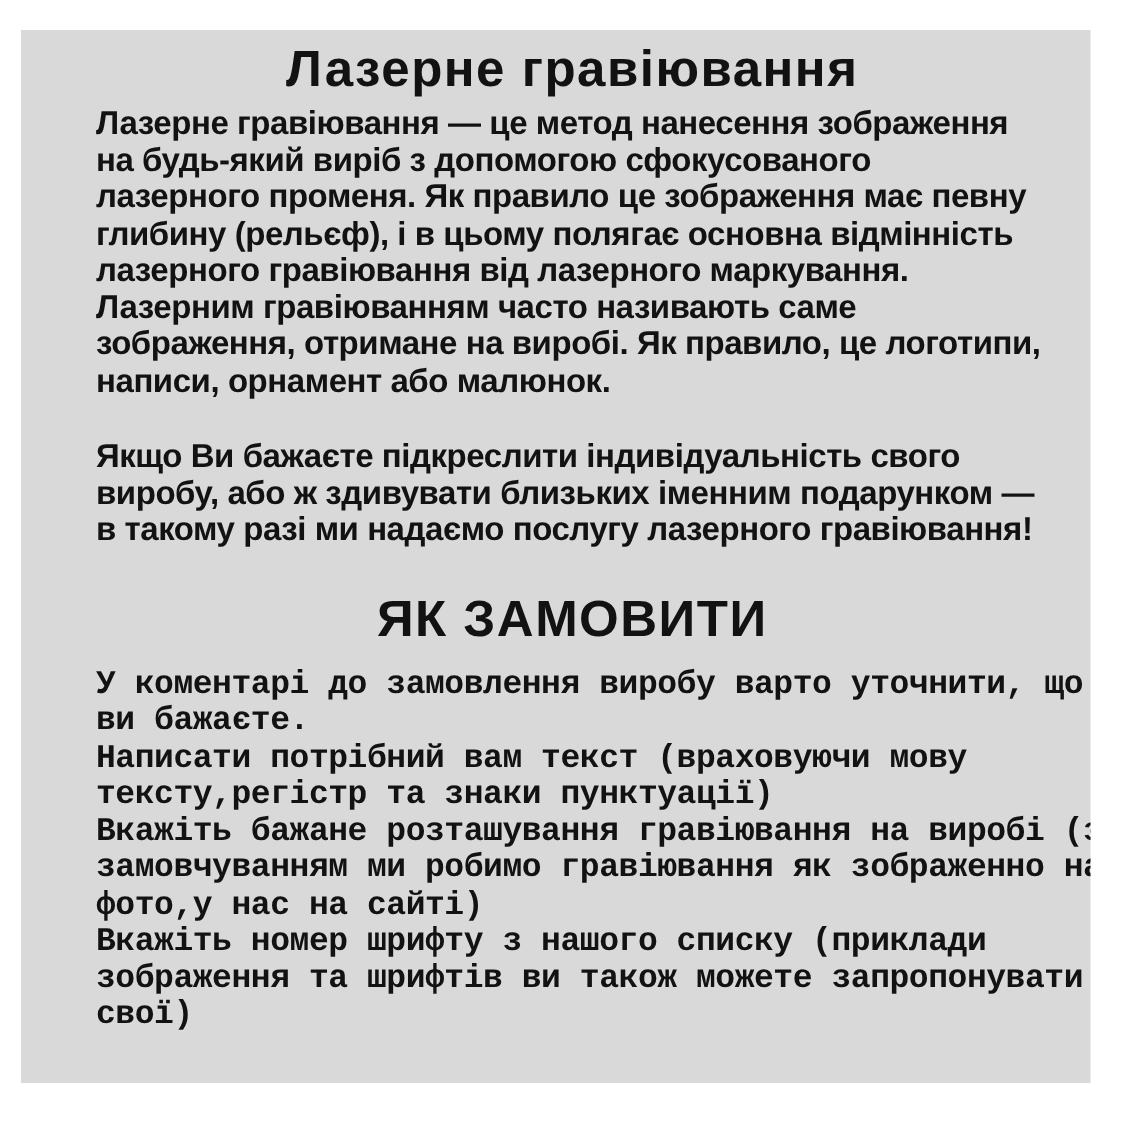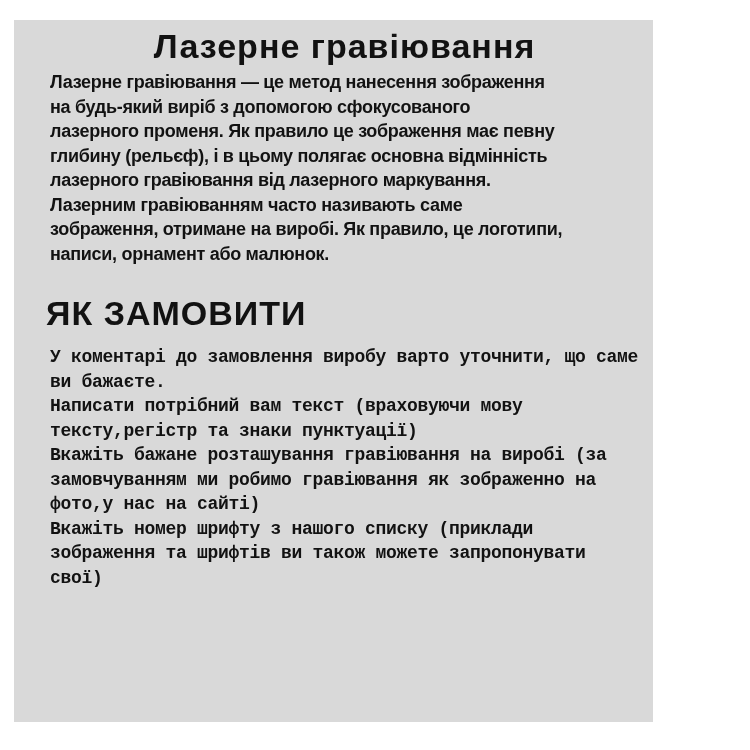--- a/index.html
+++ b/index.html
@@ -12,56 +12,57 @@
     width: 750px;
     height: 750px;
     background: #ffffff;
     overflow: hidden;
     font-family: "Liberation Sans", sans-serif;
   }
   .panel {
     position: absolute;
     left: 14px;
     top: 20px;
-    width: 639px;
+    width: 713px;
     height: 702px;
     background: #d9d9d9;
     box-sizing: border-box;
     padding: 6px 10px 0 32px;
     color: #121212;
     overflow: hidden;
   }
   .title {
     margin: 0;
     font-size: 34px;
     line-height: 40px;
     font-weight: bold;
     text-align: center;
     letter-spacing: 1px;
     white-space: nowrap;
   }
   .body-text {
-    margin: 4px;
-    font-size: 18px;
+    margin: 18px;
+    font-size: 22px;
     line-height: 24.5px;
     font-weight: bold;
     letter-spacing: -0.3px;
     white-space: pre;
   }
   .intro {
     margin-top: 4px;
   }
   .offer {
     margin-top: 26px;
   }
   .section-heading {
     margin: 26px 0 0 0;
     font-size: 34px;
     line-height: 42px;
     font-weight: bold;
+    text-align: center;
     letter-spacing: 1px;
     white-space: nowrap;
   }
   .instructions {
     margin-top: 11px;
     font-family: Liberation Mono, monospace;
   }
 </style>
 </head>
 <body>
@@ -70,20 +71,23 @@
   <div class="panel">
     <h1 class="title">Лазерне гравіювання</h1>
     <p class="body-text intro">Лазерне гравіювання — це метод нанесення зображення
 на будь-який виріб з допомогою сфокусованого
 лазерного променя. Як правило це зображення має певну
 глибину (рельєф), і в цьому полягає основна відмінність
 лазерного гравіювання від лазерного маркування.
 Лазерним гравіюванням часто називають саме
 зображення, отримане на виробі. Як правило, це логотипи,
 написи, орнамент або малюнок.</p>
+    <p class="body-text offer">Якщо Ви бажаєте підкреслити індивідуальність свого
+виробу, або ж здивувати близьких іменним подарунком —
+в такому разі ми надаємо послугу лазерного гравіювання!</p>
     <h2 class="section-heading">ЯК ЗАМОВИТИ</h2>
     <p class="body-text instructions">У коментарі до замовлення виробу варто уточнити, що саме
 ви бажаєте.
 Написати потрібний вам текст (враховуючи мову
 тексту,регістр та знаки пунктуації)
 Вкажіть бажане розташування гравіювання на виробі (за
 замовчуванням ми робимо гравіювання як зображенно на
 фото,у нас на сайті)
 Вкажіть номер шрифту з нашого списку (приклади
 зображення та шрифтів ви також можете запропонувати

